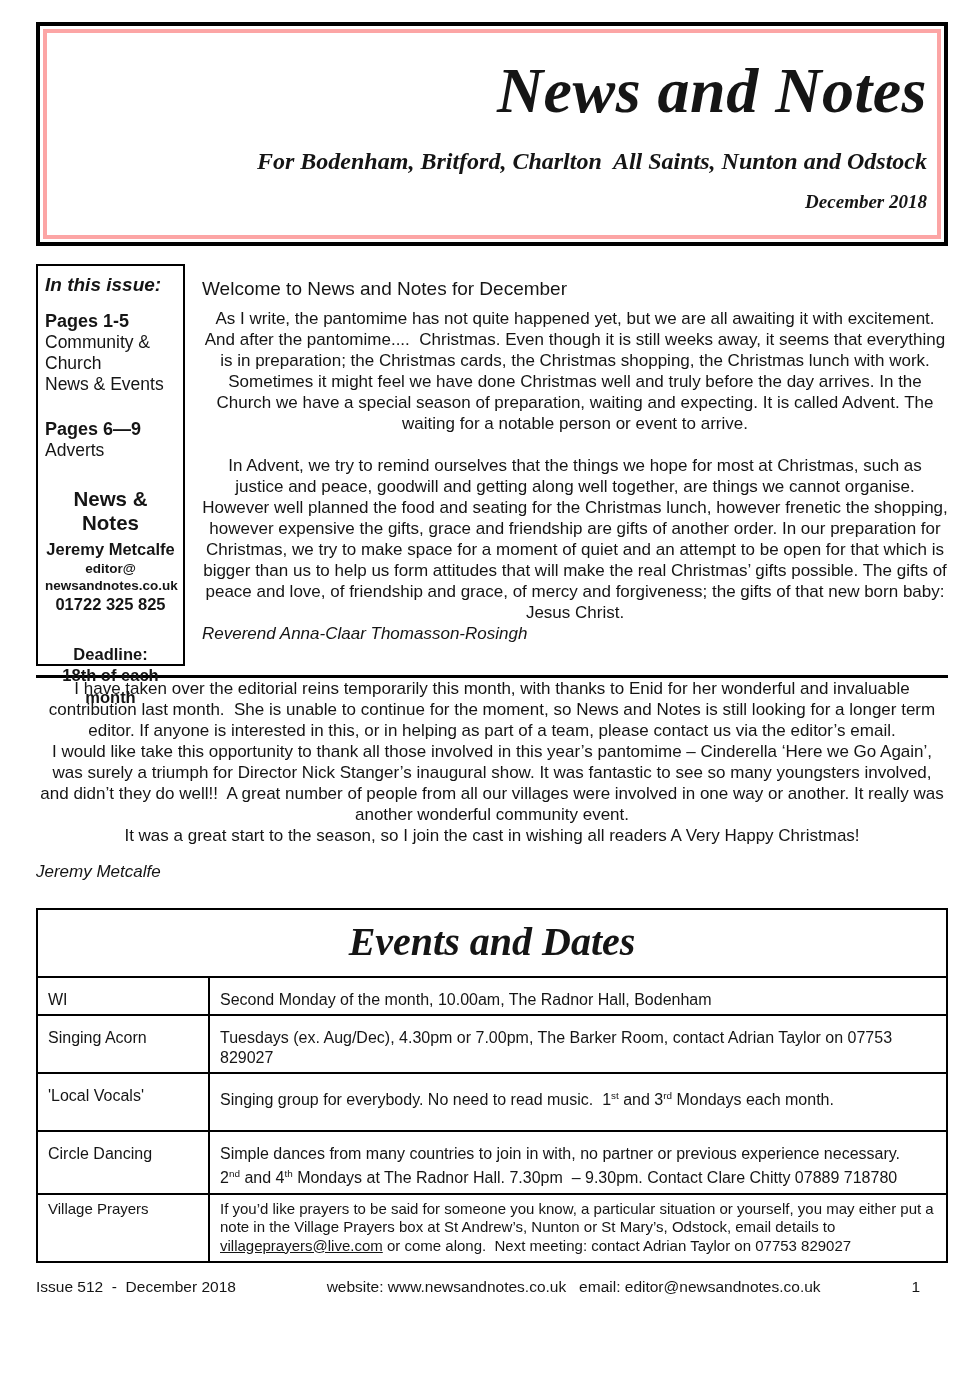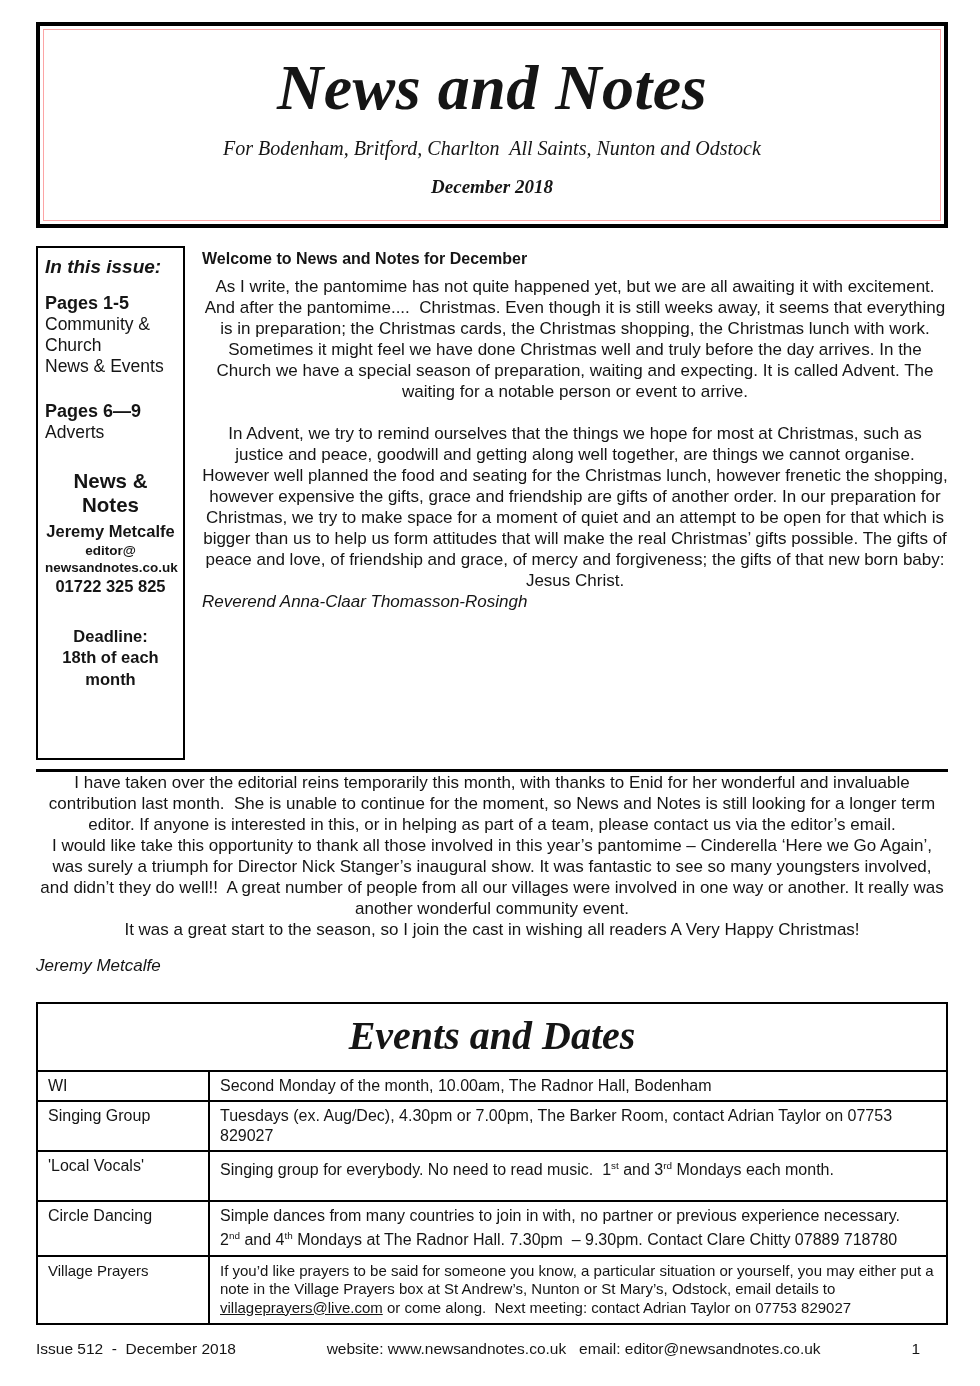--- a/index.html
+++ b/index.html
@@ -10,55 +10,55 @@
     margin: 0 auto;
     background: #ffffff;
     color: #151515;
     font-family: "Liberation Sans", sans-serif;
     box-sizing: border-box;
     padding: 22px 32px 0 36px;
     overflow: hidden;
   }
   
   .header-box { border: 4px solid #000; padding: 3px; }
-  .header-inner { border: 1px solid #fca5a5; text-align: center; padding: 24px 10px 22px; }
+  .header-inner { border: 4px solid #fca5a5; text-align: right; padding: 24px 10px 22px; }
   .newsletter-title {
     font-family: "Liberation Serif", serif;
     font-style: italic; font-weight: bold;
     font-size: 64px; line-height: 1.05;
     margin: 0; letter-spacing: 0.5px;
   }
   .subtitle {
     font-family: "Liberation Serif", serif;
-    font-style: italic; font-weight: normal;
-    font-size: 20px; margin: 16px 0 0; white-space: pre-wrap;
+    font-style: italic; font-weight: bold;
+    font-size: 24px; margin: 24px 0 0; white-space: pre-wrap;
   }
   .issue-date {
     font-family: "Liberation Serif", serif;
     font-style: italic; font-weight: bold;
     font-size: 19px; margin: 16px 0 0;
   }
   
   .content-row { display: flex; gap: 17px; margin-top: 18px; }
   .sidebar {
     width: 149px; min-width: 149px; box-sizing: border-box;
-    border: 2px solid #000; height: 514px; padding: 8px 7px;
+    border: 2px solid #000; height: 402px; padding: 8px 7px;
   }
   .sidebar p { margin: 0; }
   .s-head { font-weight: bold; font-style: italic; font-size: 19px; margin-bottom: 15px !important; }
   .s-bold { font-weight: bold; font-size: 18px; }
   .s-reg  { font-size: 17.5px; line-height: 1.2; }
   .mt-sec { margin-top: 24px !important; }
   .s-center { text-align: center; margin-top: 26px; }
   .s-nn   { font-weight: bold; font-size: 20.5px; margin-bottom: 4px !important; }
   .s-bc   { font-weight: bold; font-size: 16.5px; line-height: 1.3; }
   .s-sm   { font-weight: bold; font-size: 13.5px; line-height: 1.25; }
   .mt-deadline { margin-top: 28px !important; }
   .main-col { flex: 1; min-width: 0; }
-  .welcome-heading { font-size: 16px; font-weight: bold; margin: 4px 0 8px; }
+  .welcome-heading { font-size: 19px; font-weight: normal; margin: 14px 0 8px; }
   .body-text { font-size: 17px; line-height: 21px; margin: 0; white-space: pre-wrap; text-align: center; }
   .para-gap { margin-top: 21px; }
   .byline { font-style: italic; font-size: 17px; line-height: 21px; margin: 0; }
   
   .rule { border: none; border-top: 3px solid #000; margin: 9px 0 0; }
   .script-heading {
     font-family: "DejaVu Serif", serif;
     font-style: italic; font-weight: bold;
     font-size: 26px; margin: 13px 0 11px;
   }
@@ -70,21 +70,21 @@
   .events-title {
     font-family: "Liberation Serif", serif;
     font-style: italic; font-weight: bold;
     font-size: 40px; text-align: center; padding: 8px 0 11px; margin: 0;
   }
   .events-table { width: 100%; border-collapse: collapse; table-layout: fixed; }
   .events-table td {
     border-top: 2px solid #000;
     vertical-align: top;
     font-size: 16px; line-height: 20px;
-    padding: 4px 12px 4px 10px;
+    padding: 12px 12px 4px 10px;
   }
   .events-table td.name { width: 148px; }
   .events-table td.desc { border-left: 2px solid #000; white-space: pre-wrap; }
   .events-table tr.tall td { height: 40px; }
   .events-table td.small { font-size: 15px; line-height: 18.5px; padding-top: 5px; padding-bottom: 6px; }
   sup { font-size: 62%; }
   .u { text-decoration: underline; cursor: pointer; }
   
   .footer {
     display: flex; justify-content: space-between; align-items: baseline;
@@ -144,21 +144,21 @@
 
   <section class="events-box">
     <h2 class="events-title">Events and Dates</h2>
     <table class="events-table">
       <tbody id="events-tbody">
           <tr>
             <td class="name">WI</td>
             <td class="desc">Second Monday of the month, 10.00am, The Radnor Hall, Bodenham</td>
           </tr>
           <tr>
-            <td class="name">Singing Group</td>
+            <td class="name">Singing Acorn</td>
             <td class="desc">Tuesdays (ex. Aug/Dec), 4.30pm or 7.00pm, The Barker Room, contact Adrian Taylor on 07753 829027</td>
           </tr>
           <tr class="tall">
             <td class="name">'Local Vocals'</td>
             <td class="desc">Singing group for everybody. No need to read music.  1<sup>st</sup> and 3<sup>rd</sup> Mondays each month.</td>
           </tr>
           <tr>
             <td class="name">Circle Dancing</td>
             <td class="desc">Simple dances from many countries to join in with, no partner or previous experience necessary.<br>2<sup>nd</sup> and 4<sup>th</sup> Mondays at The Radnor Hall. 7.30pm  – 9.30pm. Contact Clare Chitty 07889 718780</td>
           </tr>

